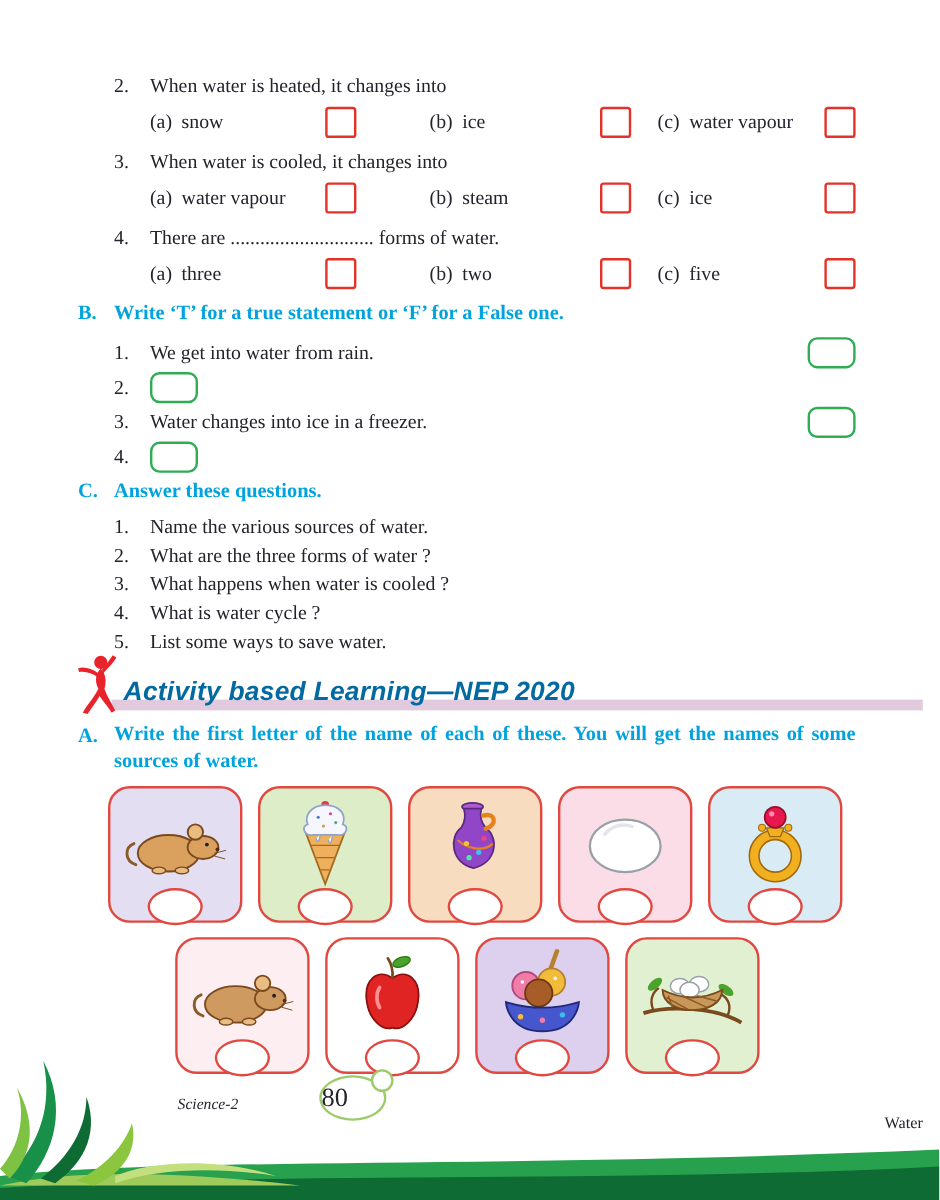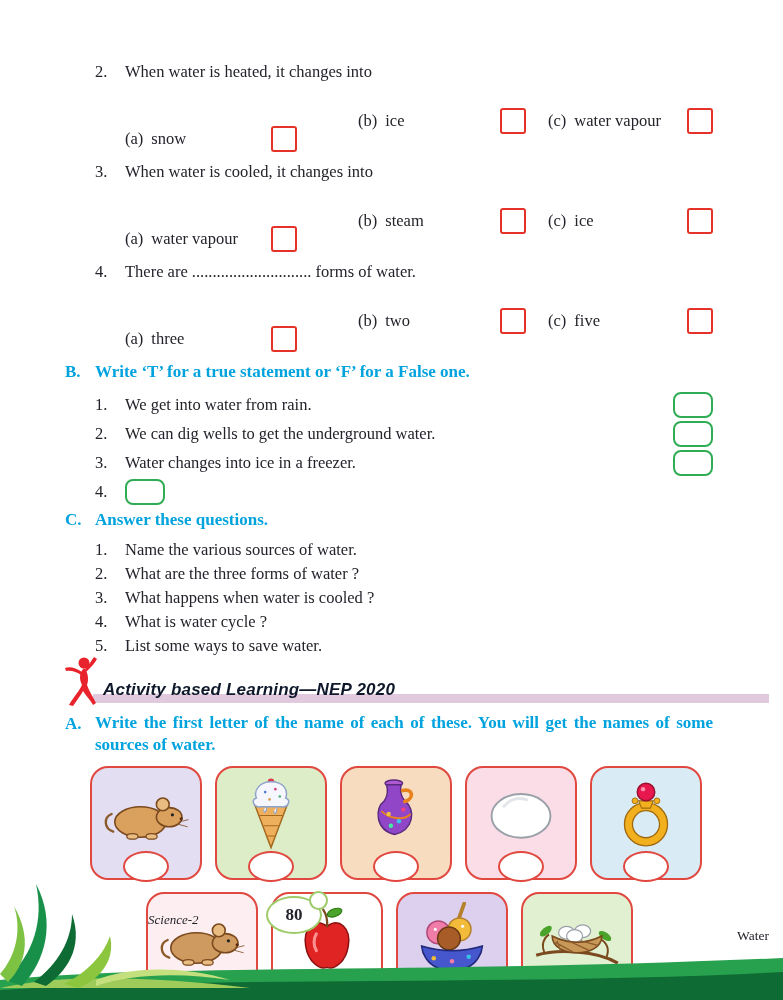--- a/index.html
+++ b/index.html
@@ -6,21 +6,21 @@
   .page{position:relative;width:783px;height:1000px;background:#fff;overflow:hidden;
         font-family:"Liberation Serif",serif;font-size:16.5px;color:#23232b;}
   .content{position:absolute;left:65px;top:60px;width:648px;}
 
   
   .q-line{display:flex;line-height:24px;margin:0 0 5px 30px;}
   .q-num{width:30px;flex:0 0 30px;}
   .q-text{flex:1;}
   .opts{display:flex;align-items:center;margin:0 0 8px 60px;}
   .opt{display:flex;justify-content:space-between;align-items:center;}
-  .opt-a{width:172px;margin-top:37px;}
+  .opt-a{width:172px;}
   .opt-b{width:168px;margin-left:61px;}
   .opt-c{flex:1;margin-left:22px;}
   .opt-label{margin-right:8px;}
   .mcq-box{width:26px;height:26px;box-sizing:border-box;border:2.5px solid #e53228;
            border-radius:3px;background:#fff;flex:0 0 26px;}
 
   
   .sec-head{display:flex;line-height:24px;margin:2px 0 8px 0;font-weight:bold;
             color:#00a3dd;font-size:17px;}
   .sec-letter{width:30px;flex:0 0 30px;}
@@ -33,23 +33,23 @@
   .tf-box{width:40px;height:26px;box-sizing:border-box;border:2.5px solid #2fac54;
           border-radius:8px;background:#fff;flex:0 0 40px;}
 
   
   .c-row{display:flex;line-height:20px;margin:0 0 4px 30px;}
 
   
   .activity{position:relative;height:46px;margin:4px 0 6px 0;}
   .activity-bar{position:absolute;left:28px;right:-56px;bottom:3px;height:9px;background:#e2cade;}
   .dancer{position:absolute;left:-2px;bottom:0;}
-  .activity-title{position:absolute;left:38px;bottom:6px;color:#0f172a;
+  .activity-title{position:absolute;left:38px;bottom:6px;color:#0369a1;
                   font-family:"Liberation Sans",sans-serif;font-weight:bold;font-style:italic;
-                  font-size:17px;letter-spacing:.2px;}
+                  font-size:22px;letter-spacing:.2px;}
 
   .sec-a .sec-title{line-height:22px;text-align:justify;}
 
   
   .cards{display:flex;gap:13px;}
   .row1{margin:10px 0 0 25px;}
   .row2{justify-content:center;margin-top:12px;}
   .card{position:relative;width:112px;height:114px;box-sizing:border-box;
         border:2px solid #e04840;border-radius:18px;
         display:flex;align-items:flex-start;justify-content:center;}
@@ -57,21 +57,21 @@
   .ans-oval{position:absolute;left:50%;bottom:-4px;transform:translateX(-50%);
             width:42px;height:27px;border:2px solid #e04840;border-radius:50%;background:#fff;}
   .c-lav{background:#e4def2;} .c-grn{background:#dcedc8;} .c-pch{background:#f7dcc0;}
   .c-pnk{background:#fadde6;} .c-blu{background:#d9ecf6;} .c-wpk{background:#fdeff1;}
   .c-wht{background:#ffffff;} .c-pur{background:#ddd0ee;} .c-lgr{background:#e2f0d2;}
 
   
   .footer-book{position:absolute;left:148px;top:912px;font-style:italic;font-size:13px;z-index:3;font-family:Liberation Serif, serif;}
   .page-bubble{position:absolute;left:266px;top:896px;width:56px;height:38px;box-sizing:border-box;
                border:2px solid #9ecb6a;border-radius:50%;background:#fff;z-index:3;
-               display:flex;align-items:center;justify-content:center;font-weight:bold;font-size:17px;}
+               display:flex;align-items:center;font-weight:normal;font-size:22px;}
   .page-bubble::after{content:"";position:absolute;right:-8px;top:-7px;width:15px;height:15px;
                border:2px solid #9ecb6a;border-radius:50%;background:#fff;}
   .footer-chapter{position:absolute;right:14px;top:928px;font-size:13.5px;z-index:3;font-family:Liberation Serif, serif;}
   .bottom-wave{position:absolute;left:0;bottom:0;z-index:1;}
   .grass{position:absolute;left:0;bottom:8px;z-index:2;}
 </style>
 </head>
 <body>
 
 <div class="page">
@@ -138,21 +138,20 @@
       <span class="sec-letter">B.</span>
       <span class="sec-title">Write ‘T’ for a true statement or ‘F’ for a False one.</span>
     </div>
     <div class="tf-row">
       <span class="item-num">1.</span>
       <span class="item-text">We get into water from rain.</span>
       <span class="tf-box"></span>
     </div>
     <div class="tf-row">
       <span class="item-num">2.</span>
-      <span class="item-text">We can dig wells to get the underground water.</span>
       <span class="tf-box"></span>
     </div>
     <div class="tf-row">
       <span class="item-num">3.</span>
       <span class="item-text">Water changes into ice in a freezer.</span>
       <span class="tf-box"></span>
     </div>
     <div class="tf-row">
       <span class="item-num">4.</span>
       <span class="tf-box"></span>

